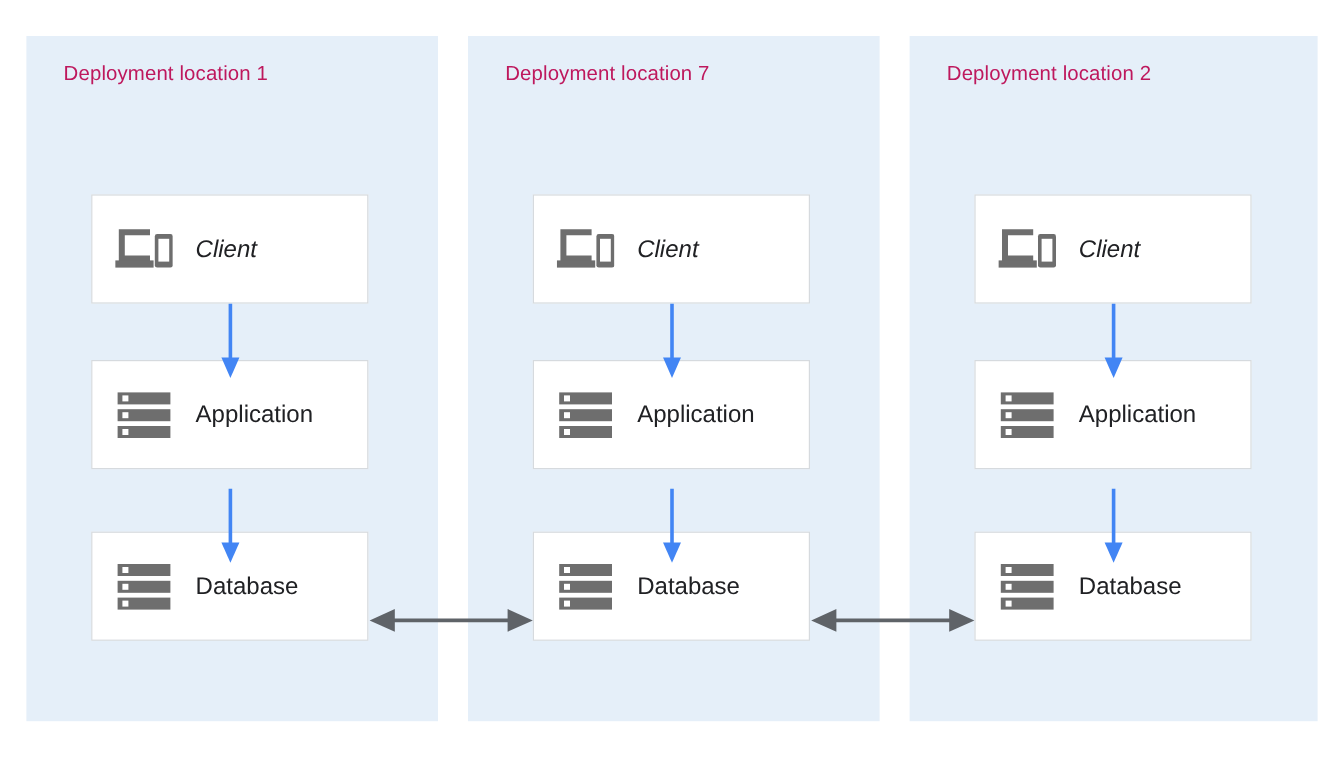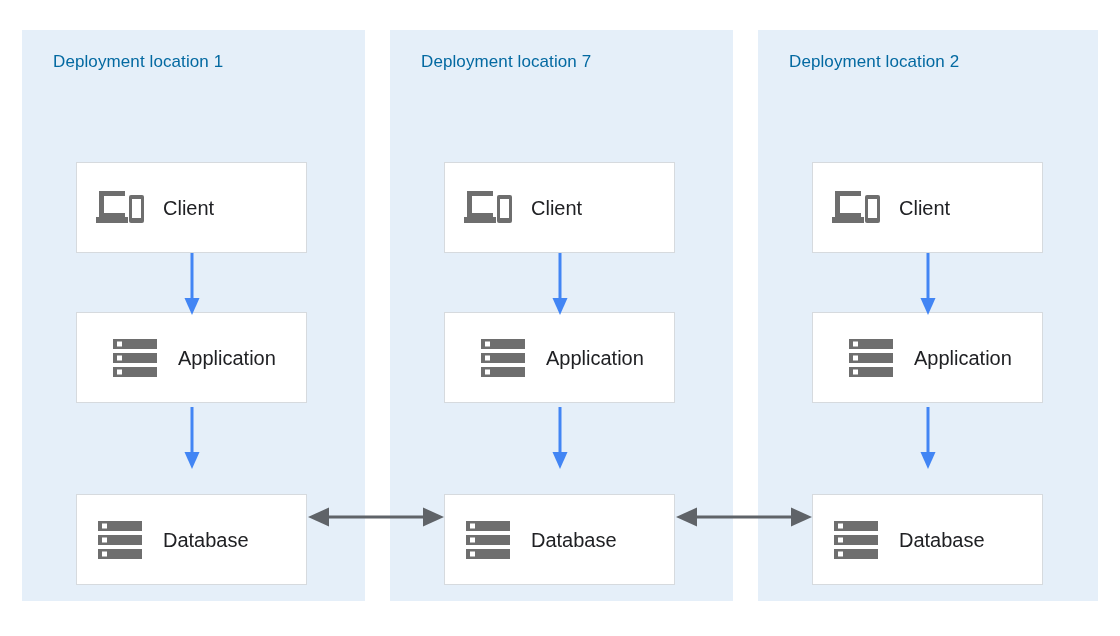--- a/index.html
+++ b/index.html
@@ -32,21 +32,21 @@
   .panel.p0 { left: 22px;  width: 343px; }
   .panel.p1 { left: 390px; width: 343px; }
   .panel.p2 { left: 758px; width: 340px; }
 
   .panel-title {
     position: absolute;
     top: 21px;
     left: 31px;
     font-size: 17px;
     line-height: 22px;
-    color: #0369a1;
+    color: #be185d;
     letter-spacing: 0.1px;
     white-space: nowrap;
   }
 
   
   .node {
     position: absolute;
     width: 231px;
     height: 91px;
     background: #ffffff;
@@ -63,23 +63,23 @@
     flex: 0 0 auto;
   }
   .node .node-label {
     font-size: 20px;
     line-height: 24px;
     color: #202124;
     white-space: nowrap;
   }
 
   
-  .row-client { top: 162px; }
-  .row-app    { top: 312px; padding-left: 15px; }
-  .row-db     { top: 494px; }
+  .row-client { top: 162px; font-style: italic; }
+  .row-app    { top: 300px; }
+  .row-db     { top: 443px; }
 
   
   .col0 { left: 76px;  }
   .col1 { left: 444px; }
   .col2 { left: 812px; }
 
   
   .icon-client { display:block; }
   .icon-server { display:block; }
 

